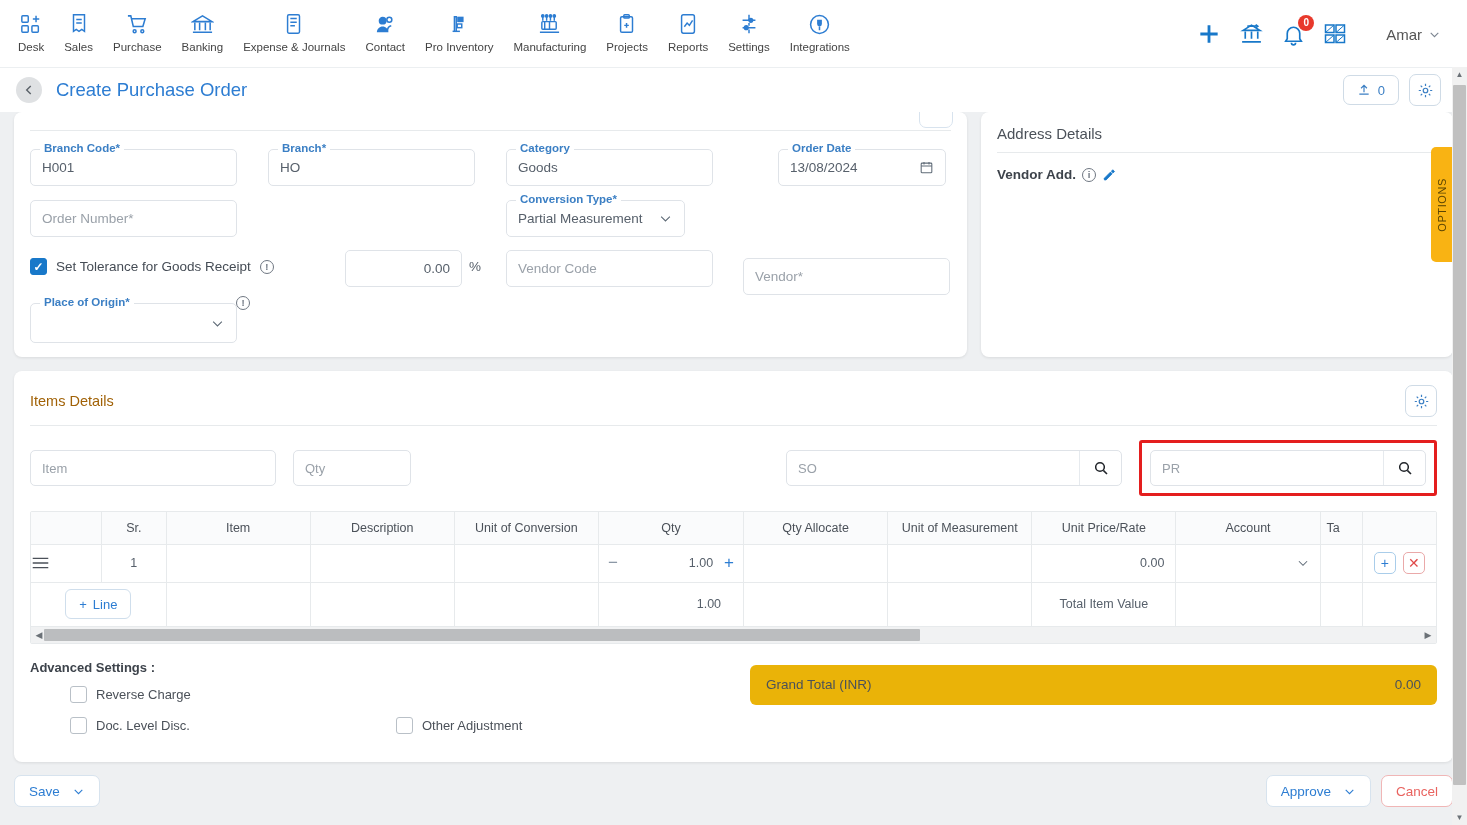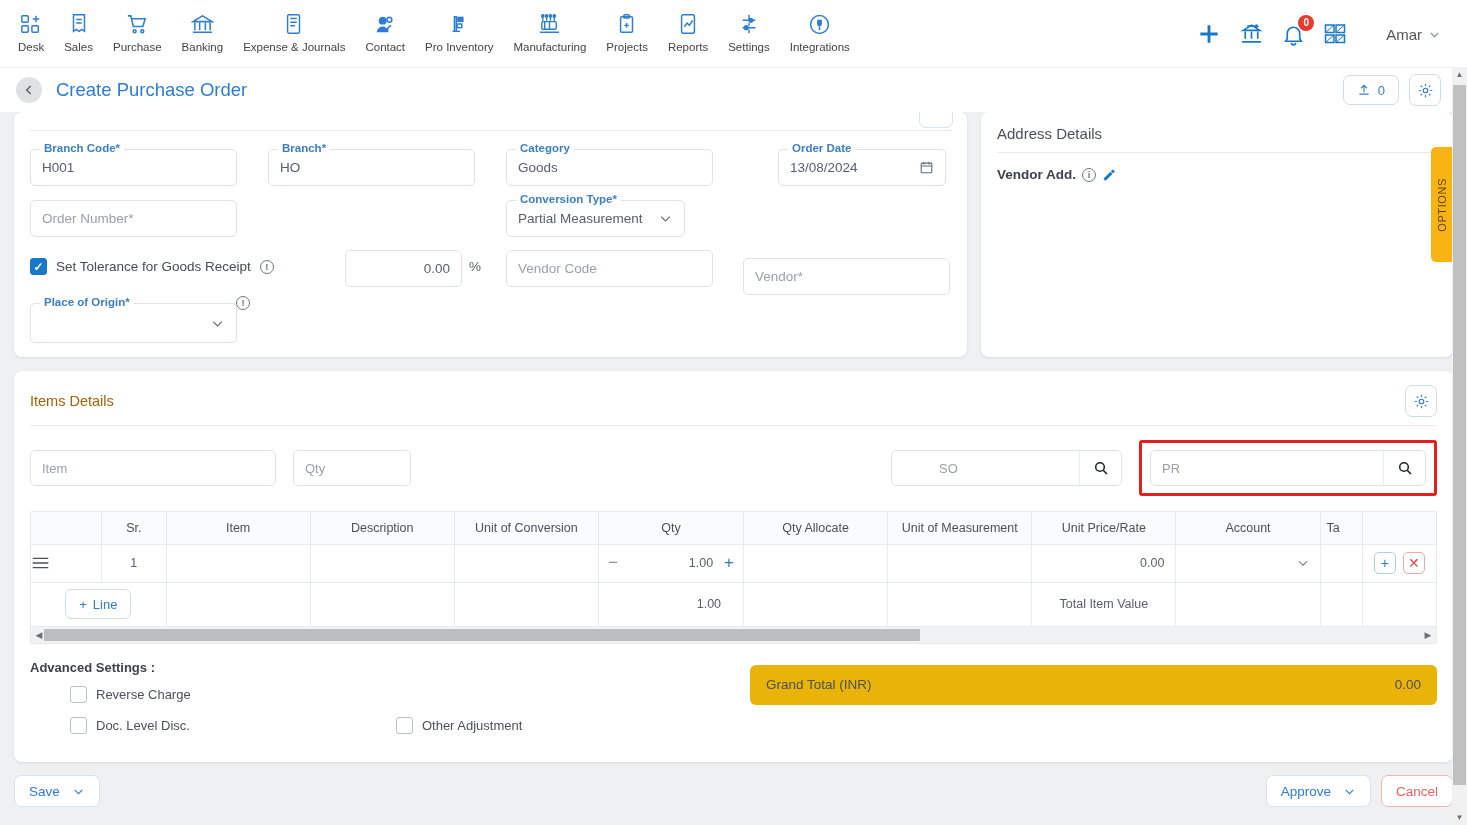--- a/index.html
+++ b/index.html
@@ -564,21 +564,21 @@
 
     <div class="searchrow">
       <div class="sinput" style="width:246px;">
         <span>Item</span>
       </div>
       <div class="sinput" style="width:118px; margin-left:17px;">
         <span>Qty</span>
       </div>
 
       <div style="margin-left:auto; display:flex; align-items:center;">
-        <div class="searchcombo" style="width:231px;padding-left:36px;">
+        <div class="searchcombo" style="width:336px;">
           <div class="txt">
             <span>SO</span>
           </div>
           <div class="sbtn">
             <span>
               <svg width="16" height="16" viewBox="0 0 24 24" fill="none" stroke="#21252a" stroke-width="2.3">
                 <circle cx="10.5" cy="10.5" r="6.5"></circle>
                   <path d="M15.5 15.5L21 21"></path>
               </svg>
             </span>

